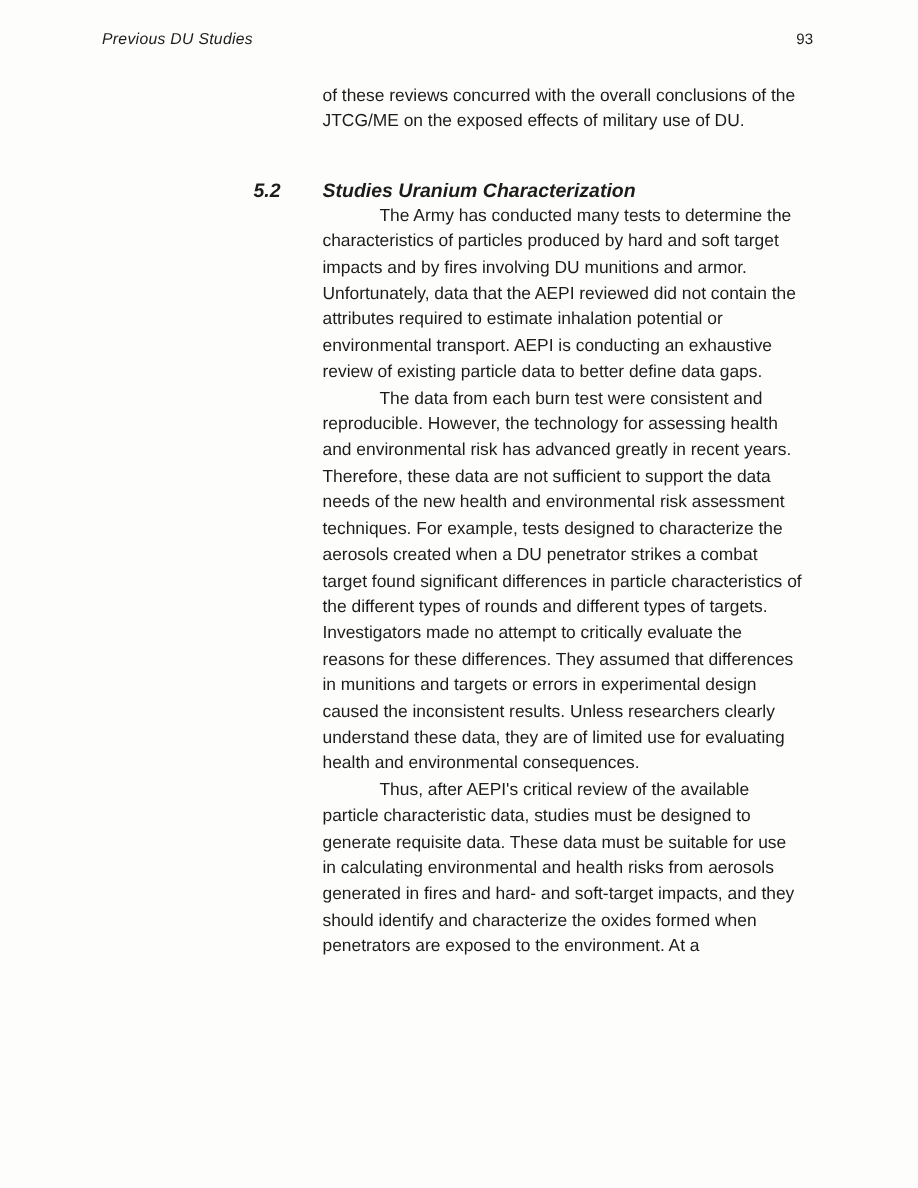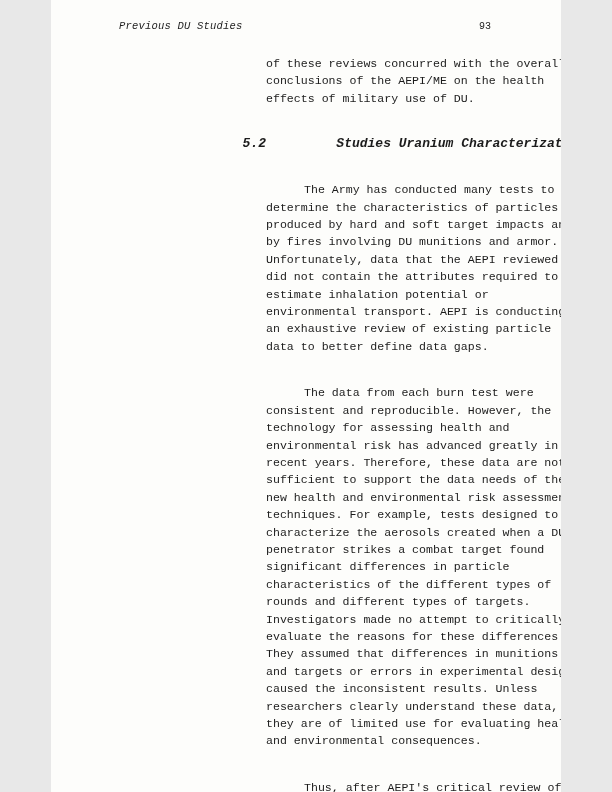--- a/index.html
+++ b/index.html
@@ -2,25 +2,25 @@
 <html><head>
 <meta charset="utf-8">
 <style>
   html, body {
     margin: 0;
     padding: 0;
     background: #e8e8e8;
   }
   .page {
     position: relative;
-    width: 510px;
+    width: 612px;
     height: 792px;
     margin: 0 auto;
     background: #fdfdfb;
-    font-family: Liberation Mono, monospace;
+    font-family: Liberation Sans, sans-serif;
     color: #1c1c1c;
     overflow: hidden;
   }
   .running-header {
     position: absolute;
     top: 20px;
     left: 68px;
     right: 70px;
     display: flex;
     justify-content: space-between;
@@ -51,47 +51,45 @@
     text-indent: 0;
   }
   .section-heading {
     display: flex;
     margin-left: -46px;
     margin-top: 29px;
     font-weight: bold;
     font-style: italic;
     font-size: 13px;
     line-height: 16px;
-    text-align: right;
   }
   .section-number {
     width: 46px;
     flex: 0 0 46px;
   }
   .section-title {
     flex: 1;
   }
   .indent-para {
-    margin-top: 29px;
     text-indent: 38px;
   }
 </style>
 </head>
 <body>
 
 <div class="page">
 
   <div class="running-header">
     <span class="running-title">Previous DU Studies</span>
     <span class="page-number">93</span>
   </div>
 
   <div class="main-column">
 
-    <p class="body-text continuation">of these reviews concurred with the overall conclusions of the AEPI/ME on the health effects of military use of DU.</p>
+    <p class="body-text continuation">of these reviews concurred with the overall conclusions of the JTCG/ME on the exposed effects of military use of DU.</p>
 
     <div class="section-heading">
       <span class="section-number">5.2</span>
       <span class="section-title">Studies Uranium Characterization</span>
     </div>
 
     <p class="body-text indent-para">The Army has conducted many tests to determine the characteristics of particles produced by hard and soft target impacts and by fires involving DU munitions and armor. Unfortunately, data that the AEPI reviewed did not contain the attributes required to estimate inhalation potential or environmental transport. AEPI is conducting an exhaustive review of existing particle data to better define data gaps.</p>
 
     <p class="body-text indent-para">The data from each burn test were consistent and reproducible. However, the technology for assessing health and environmental risk has advanced greatly in recent years. Therefore, these data are not sufficient to support the data needs of the new health and environmental risk assessment techniques. For example, tests designed to characterize the aerosols created when a DU penetrator strikes a combat target found significant differences in particle characteristics of the different types of rounds and different types of targets. Investigators made no attempt to critically evaluate the reasons for these differences. They assumed that differences in munitions and targets or errors in experimental design caused the inconsistent results. Unless researchers clearly understand these data, they are of limited use for evaluating health and environmental consequences.</p>
 

